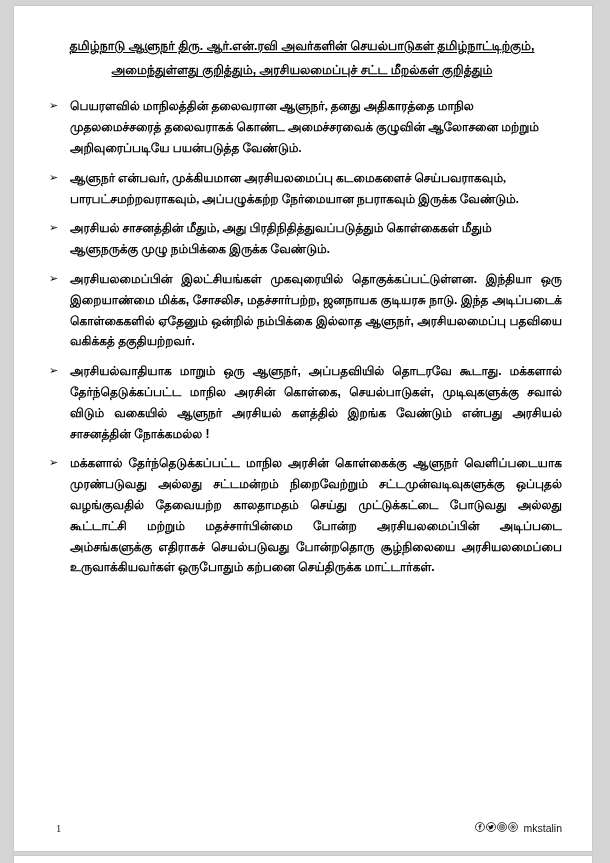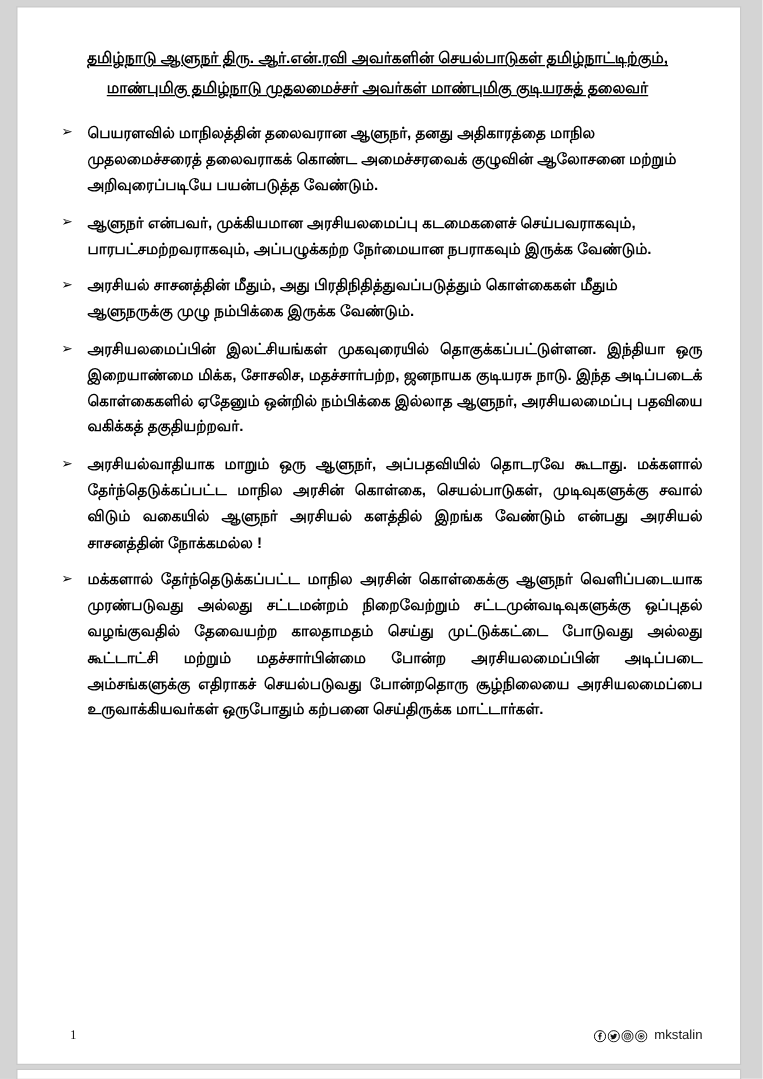--- a/index.html
+++ b/index.html
@@ -99,20 +99,21 @@
     font-size: 11px;
     line-height: 1.72;
     color: #000000;
     font-family: "DejaVu Sans", sans-serif;
   }
   .bullet-text {
     display: block;
   }
   .bullet-item.no-justify .bullet-text {
     text-align: left;
+    font-family: Liberation Serif, serif;
   }
 
   
   .page-footer {
     position: absolute;
     left: 28px;
     right: 30px;
     bottom: 14px;
     height: 18px;
     display: flex;
@@ -120,21 +121,21 @@
     justify-content: space-between;
   }
   .page-number {
     font-size: 10.5px;
     color: #1a1a1a;
     font-family: "Liberation Serif", serif;
     padding-left: 14px;
   }
   .social-cluster {
     display: flex;
-    align-items: flex-end;
+    align-items: flex-start;
     gap: 2px;
   }
   .social-icons {
     display: flex;
     align-items: center;
     gap: 1px;
   }
   .social-icon {
     width: 10px;
     height: 10px;
@@ -155,21 +156,21 @@
 </head>
 <body>
 
 <div class="page-viewport">
 
   <div class="page-sheet">
     <div class="page-inner">
 
       <div class="doc-heading">
         <span class="hline">தமிழ்நாடு ஆளுநர் திரு. ஆர்.என்.ரவி அவர்களின் செயல்பாடுகள் தமிழ்நாட்டிற்கும்,</span>
-        <span class="hline">மாண்புமிகு தமிழ்நாடு முதலமைச்சர் அவர்கள் மாண்புமிகு குடியரசுத் தலைவர்</span>
+        <span class="hline">அமைந்துள்ளது குறித்தும், அரசியலமைப்புச் சட்ட மீறல்கள் குறித்தும்</span>
       </div>
 
       <ul class="bullet-list">
 
         <li class="bullet-item no-justify">
           <span class="bullet-marker">➢</span>
           <span class="bullet-text">பெயரளவில் மாநிலத்தின் தலைவரான ஆளுநர், தனது அதிகாரத்தை மாநில முதலமைச்சரைத் தலைவராகக் கொண்ட அமைச்சரவைக் குழுவின் ஆலோசனை மற்றும் அறிவுரைப்படியே பயன்படுத்த வேண்டும்.</span>
         </li>
 
         <li class="bullet-item no-justify">

